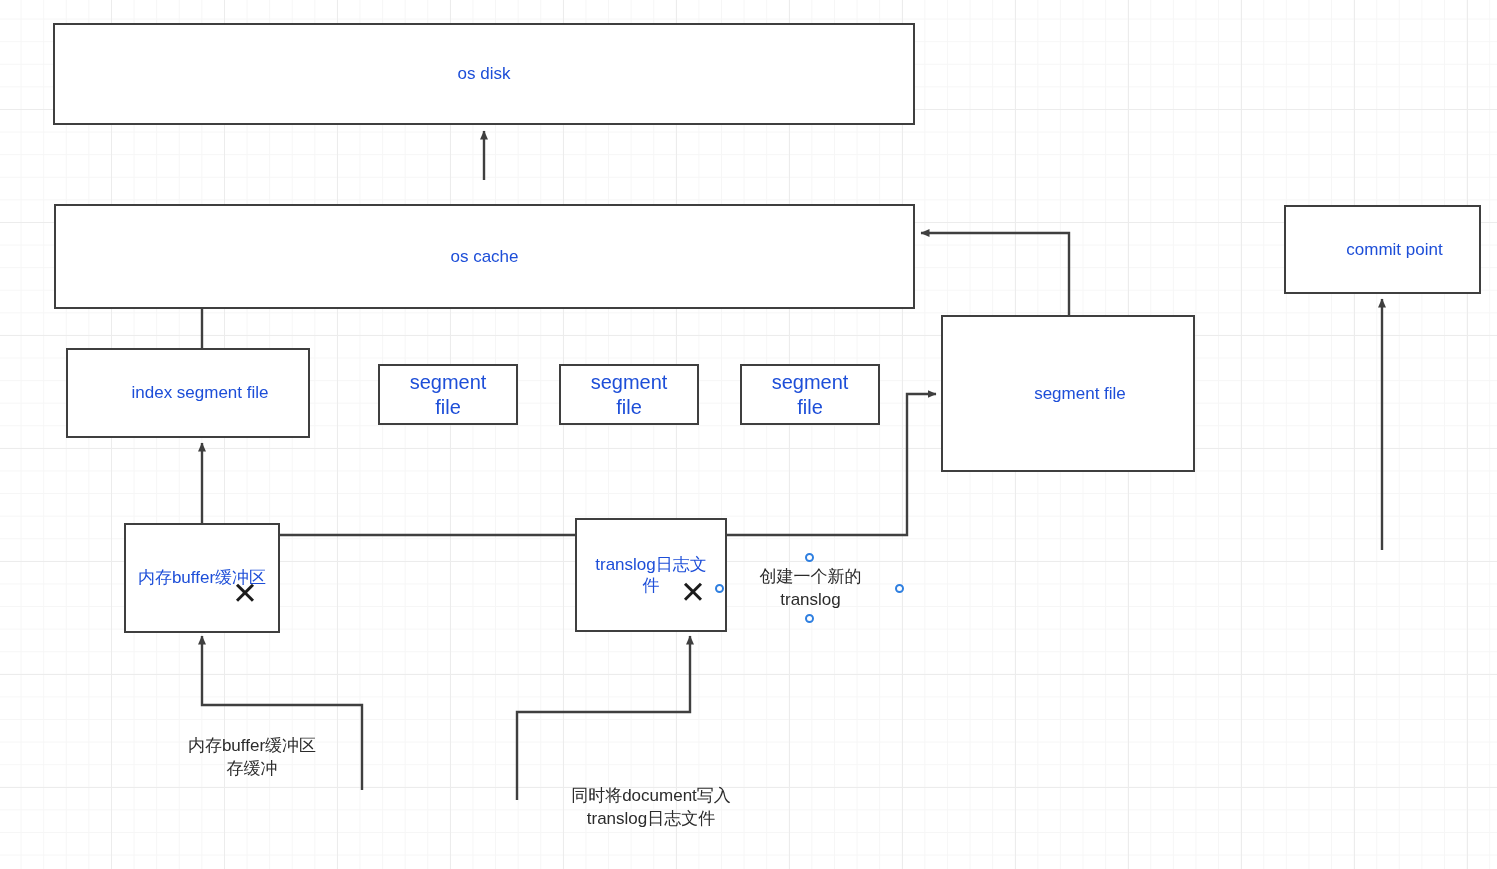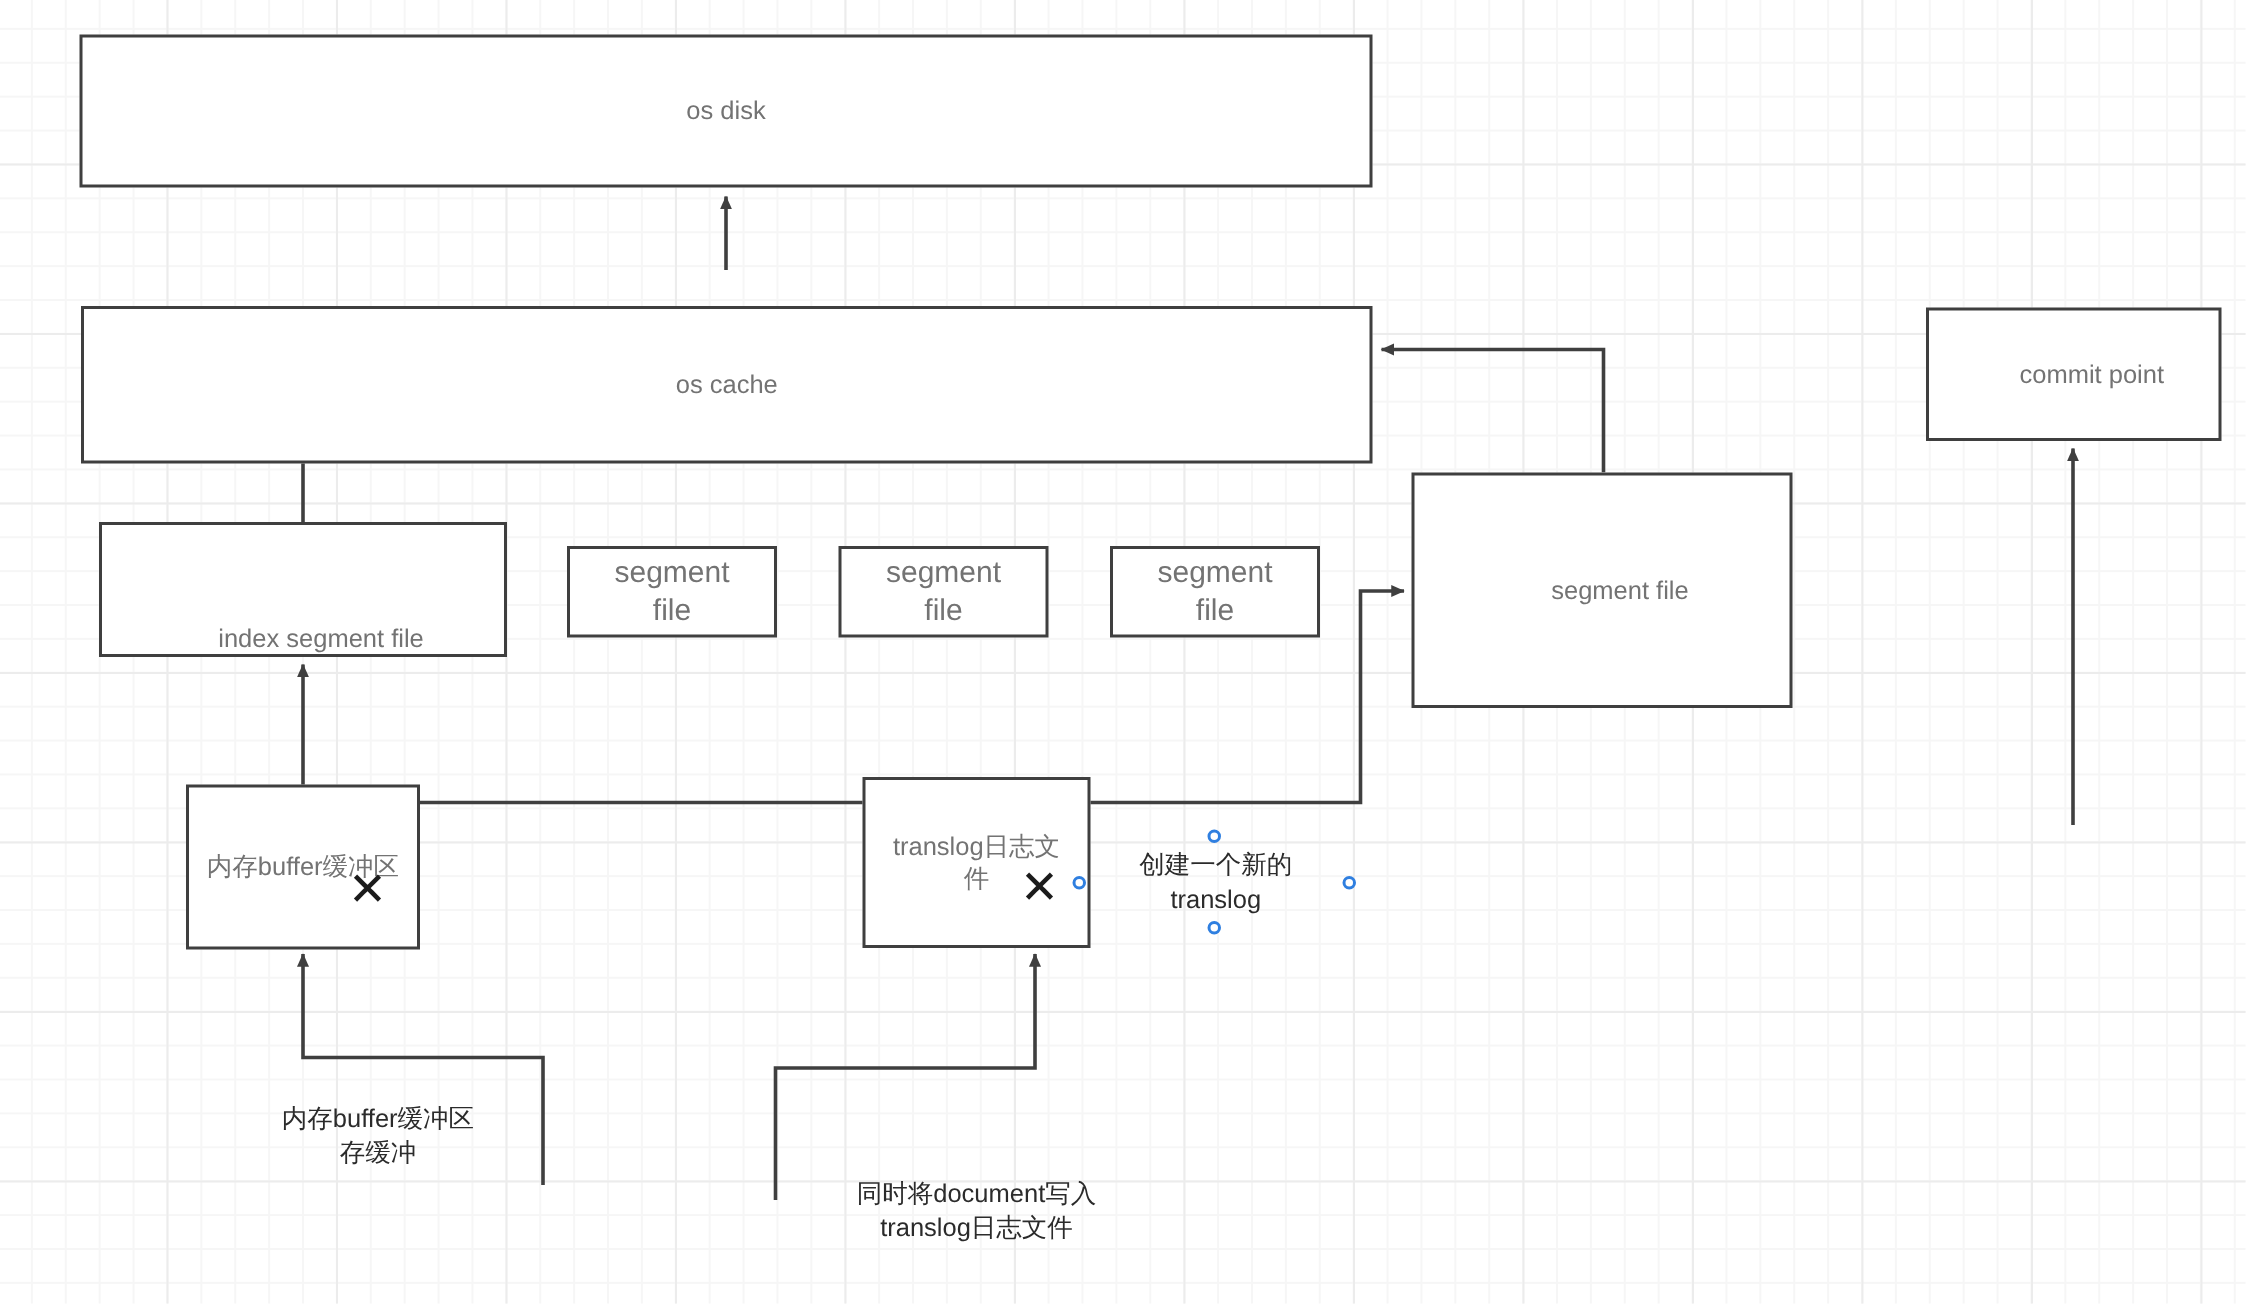--- a/index.html
+++ b/index.html
@@ -28,21 +28,21 @@
   }
   .node{
     position:absolute;
     box-sizing:border-box;
     border:2px solid #3f3f3f;
     background:#ffffff;
     display:flex;
     align-items:center;
     justify-content:center;
     text-align:center;
-    color:#737373;
+    color:#1d4ed8;
     line-height:1.25;
     white-space:pre-line;
     z-index:3;
   }
   .node.big{font-size:17px;}
   .node.mid{font-size:17px;padding-left:24px;}
   .node.small{font-size:20px;}
   .node.cjk{font-size:17px;}
   svg.wires{
     position:absolute;
@@ -126,21 +126,21 @@
   </svg>
 
   <div class="node big" style="left:53px;top:23px;width:862px;height:102px;">
     <span>os disk</span>
   </div>
 
   <div class="node big" style="left:54px;top:180px;width:861px;height:105px;margin-top:24px;">
     <span>os cache</span>
   </div>
 
-  <div class="node mid" style="left:66px;top:348px;width:272px;height:90px;align-items:flex-end;">
+  <div class="node mid" style="left:66px;top:348px;width:244px;height:90px;">
     <span>index segment file</span>
   </div>
 
   <div class="node small" style="left:378px;top:364px;width:140px;height:61px;">
     <span>segment
 file</span>
   </div>
 
   <div class="node small" style="left:559px;top:364px;width:140px;height:61px;">
     <span>segment

